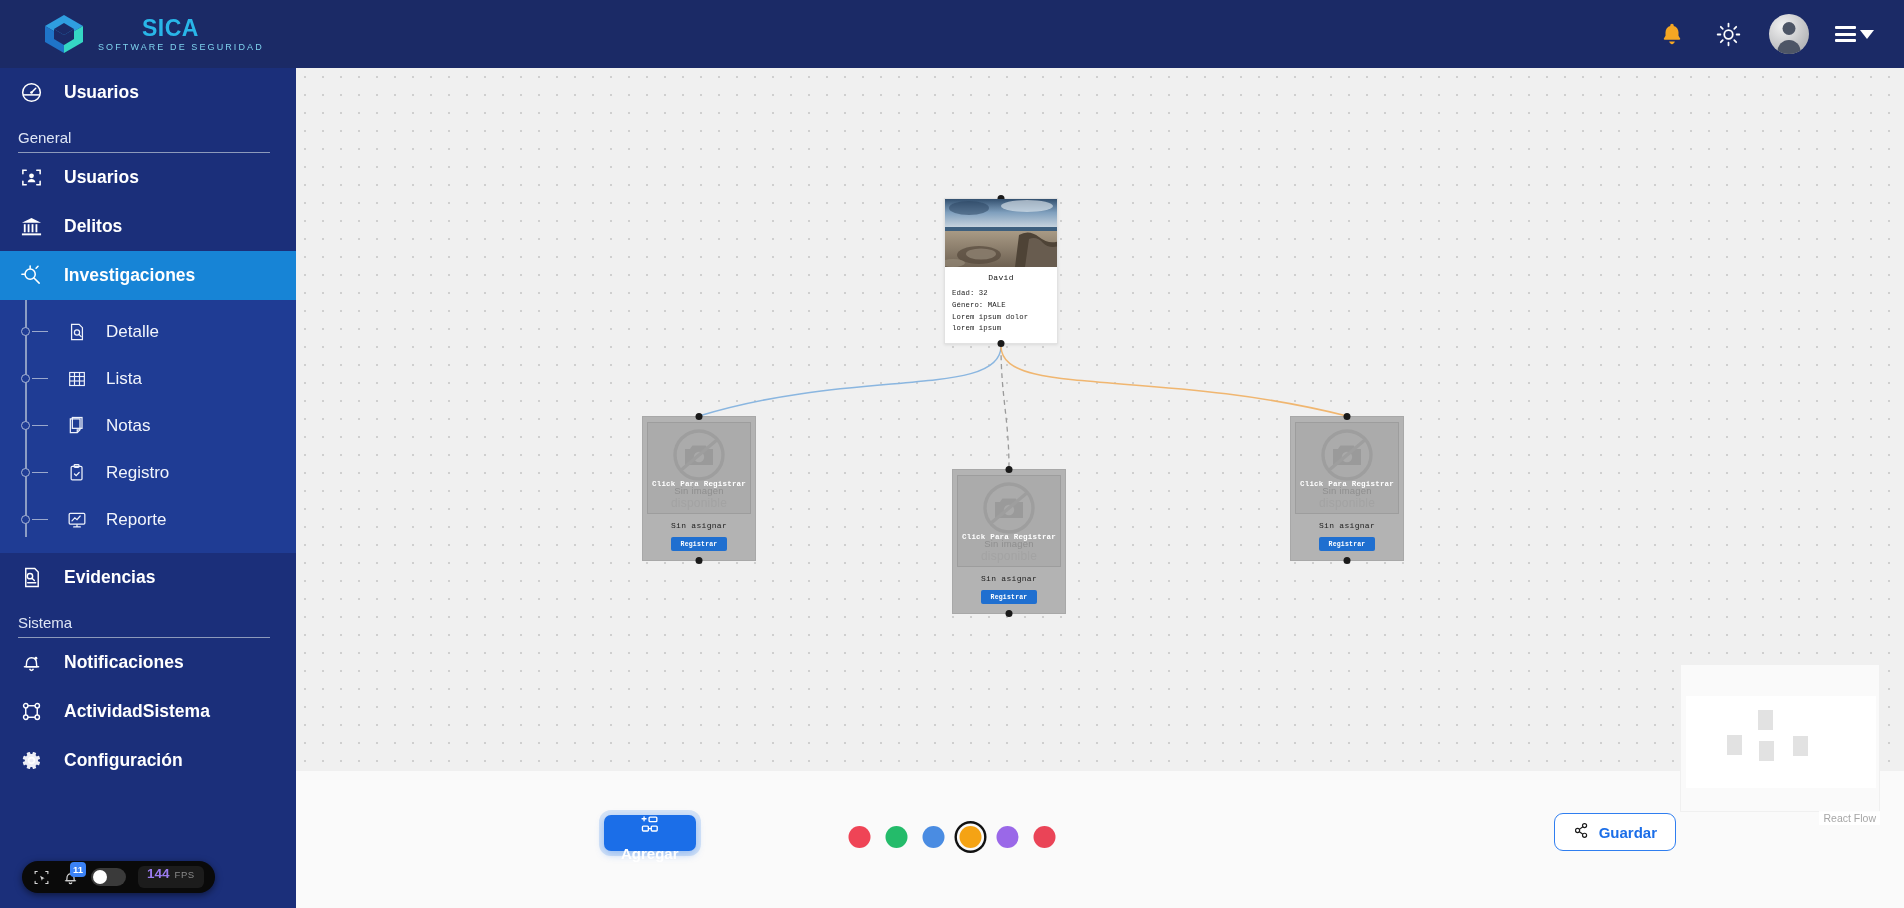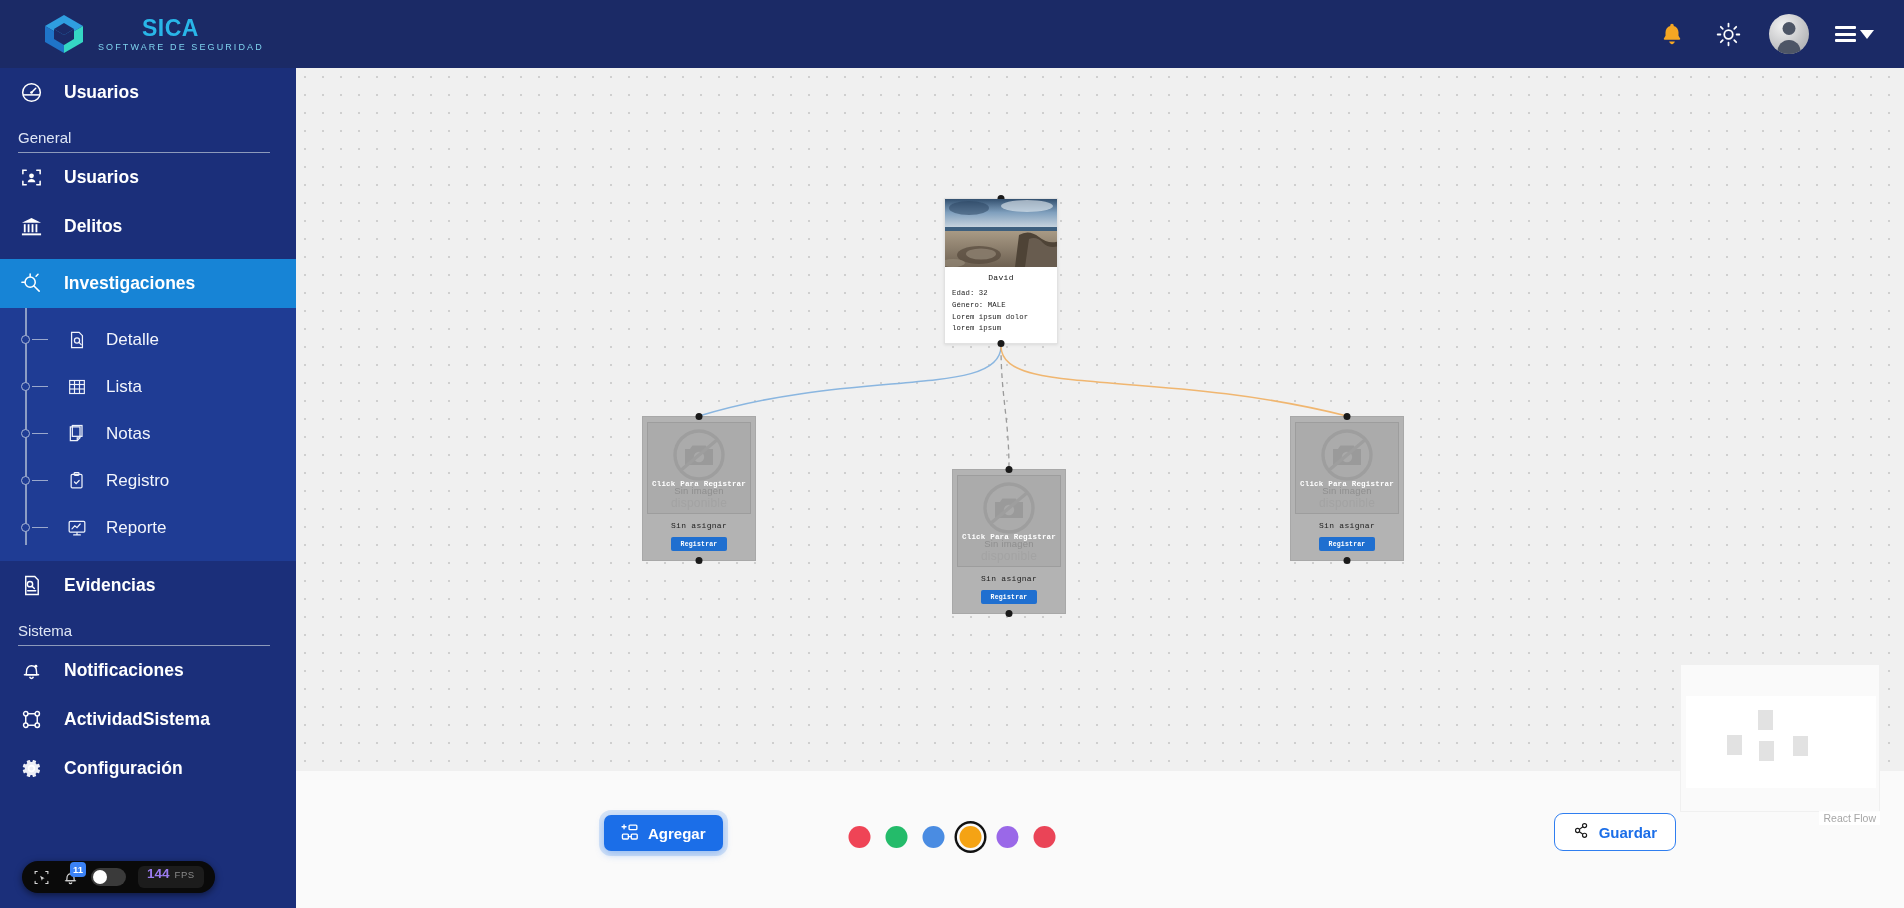--- a/index.html
+++ b/index.html
@@ -59,21 +59,21 @@
   .sidebar {
     position: absolute; top: 68px; left: 0; width: 296px; height: 840px;
     background: #1b2f7a; overflow: hidden; z-index: 20;
   }
   .nav-item {
     display: flex; align-items: center; gap: 20px;
     height: 49px; padding-left: 18px; cursor: pointer; position: relative;
   }
   .nav-item .ic { width: 26px; display:flex; align-items:center; justify-content:center; flex:0 0 26px; }
   .nav-item .lb { font-size: 17.5px; font-weight: bold; color: #fff; }
-  .nav-item.active { background: #1784d6; margin-top: 8px; }
+  .nav-item.active { background: #1784d6; }
   .nav-sect {
     padding: 12px 26px 0 18px;
   }
   .nav-sect .t { font-size: 15px; color: #dfe6f5; padding-bottom: 6px; }
   .nav-sect .rule { height: 1px; background: #8d9abb; }
 
   .submenu { background: #1f3c94; padding: 8px 0 10px 0; position: relative; }
   .submenu::before {
     content: ""; position: absolute; left: 25px; top: 0; bottom: 16px; width: 1.5px;
     background: #8c9dc4;
@@ -207,20 +207,21 @@
     background: rgba(255,255,255,.85); padding: 1px 4px;
   }
 
   
   .btn-add {
     position: absolute; left: 604px; bottom: 57px;
     height: 36px; background: #1b6ee8; color: #fff; border-radius: 7px;
     display: flex; align-items: center; gap: 9px; padding: 0 17px;
     font-size: 15px; font-weight: bold; cursor: pointer; z-index: 8;
     box-shadow: 0 0 0 5px rgba(27,110,232,.16), 0 3px 9px rgba(27,110,232,.35);
+    flex-direction: column;
   }
   .btn-save {
     position: absolute; right: 228px; bottom: 57px;
     height: 38px; background: #fff; color: #1b6ee8; border: 1.6px solid #2f7ef0;
     border-radius: 9px; display: flex; align-items: center; gap: 9px; padding: 0 18px;
     font-size: 15px; font-weight: bold; cursor: pointer; z-index: 8;
   }
   .swatches {
     position: absolute; left: 50%; transform: translateX(-50%); bottom: 60px;
     display: flex; align-items: center; gap: 15px; z-index: 8;

